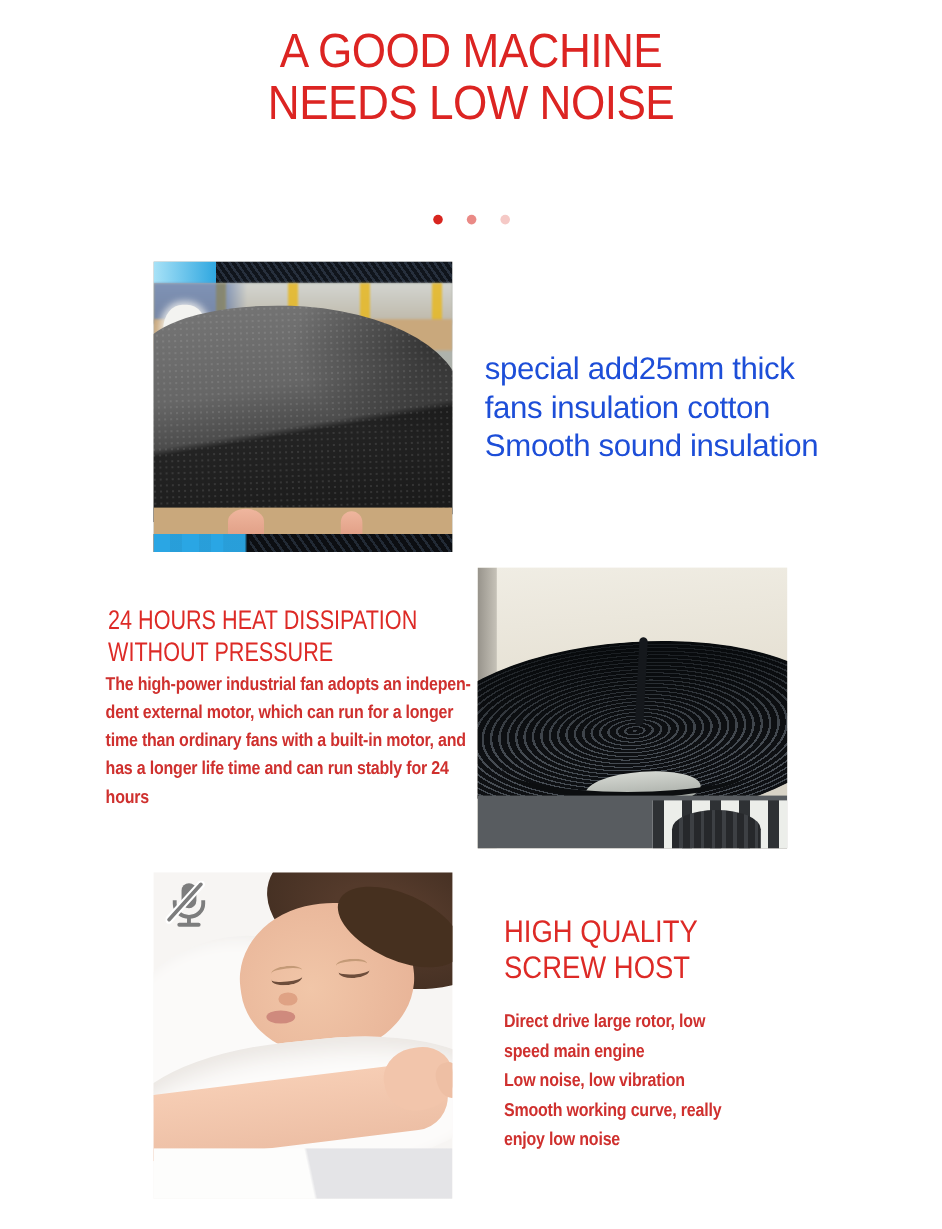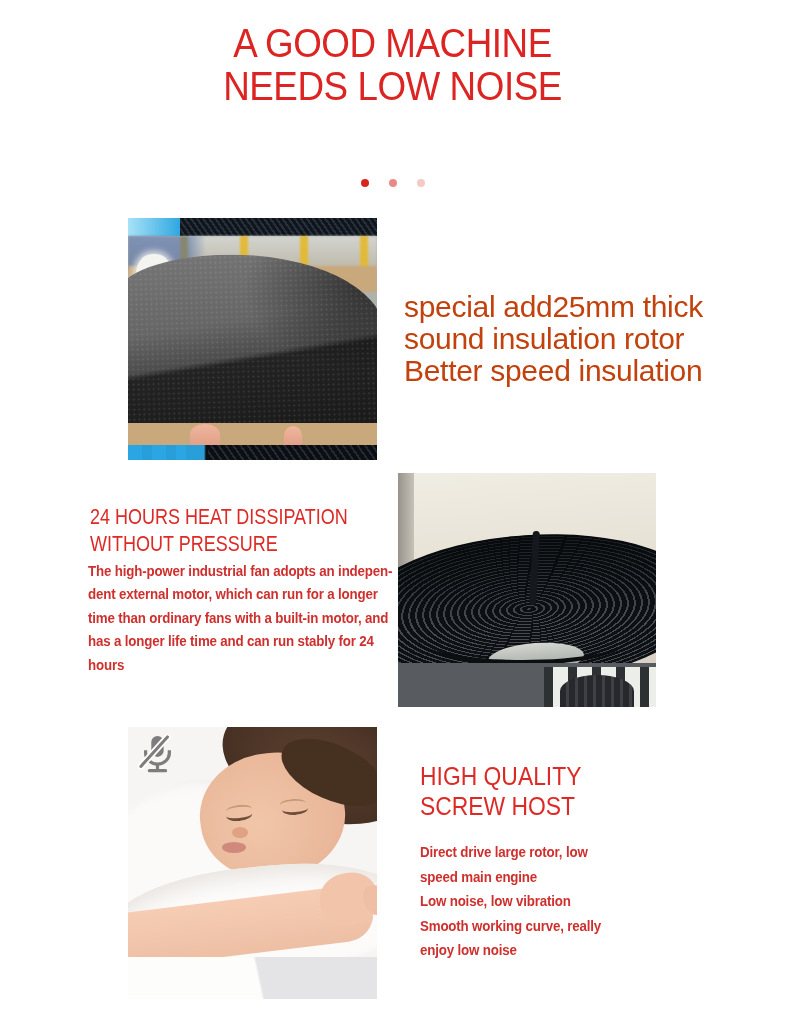--- a/index.html
+++ b/index.html
@@ -27,21 +27,21 @@
     transform:scaleX(0.9); transform-origin:left top;
   }
   .dots { left:0; right:0; top:179px; display:flex; justify-content:center; gap:20px; }
   .dot { width:8px; height:8px; border-radius:50%; }
   .dot-1 { background:#d8251f; }
   .dot-2 { background:#ea8a86; }
   .dot-3 { background:#f5c9c6; }
 
   
   .red-caption {
-    left:404px; top:291px; color:#c2410c; font-size:30px; line-height:32px;
+    left:404px; top:291px; color:#1d4ed8; font-size:26px; line-height:32px;
     letter-spacing:-0.3px; white-space:nowrap;
   }
   .sec-heading { color:#dd2a26; white-space:nowrap; font-weight:400; }
   .sec-body { color:#cf302e; font-weight:700; white-space:nowrap; }
 
   .heading-heat {
     left:90px; top:503px; font-size:22.5px; line-height:27px;
     transform:scaleX(0.8); transform-origin:left top;
   }
   .body-heat {
@@ -183,22 +183,22 @@
     <div class="abs foam-cup"></div>
     <div class="abs foam-slab"></div>
     <div class="abs foam-shelf"></div>
     <div class="abs finger finger-1"></div>
     <div class="abs finger finger-2"></div>
     <div class="abs foam-bottomband"></div>
   </div>
 
   <div class="abs red-caption">
     <div>special add25mm thick</div>
-    <div>sound insulation rotor</div>
-    <div>Better speed insulation</div>
+    <div>fans insulation cotton</div>
+    <div>Smooth sound insulation</div>
   </div>
 
   <div class="abs sec-heading heading-heat">
     <div>24 HOURS HEAT DISSIPATION</div>
     <div>WITHOUT PRESSURE</div>
   </div>
 
   <div class="abs sec-body body-heat">
     <div>The high-power industrial fan adopts an indepen-</div>
     <div>dent external motor, which can run for a longer</div>

